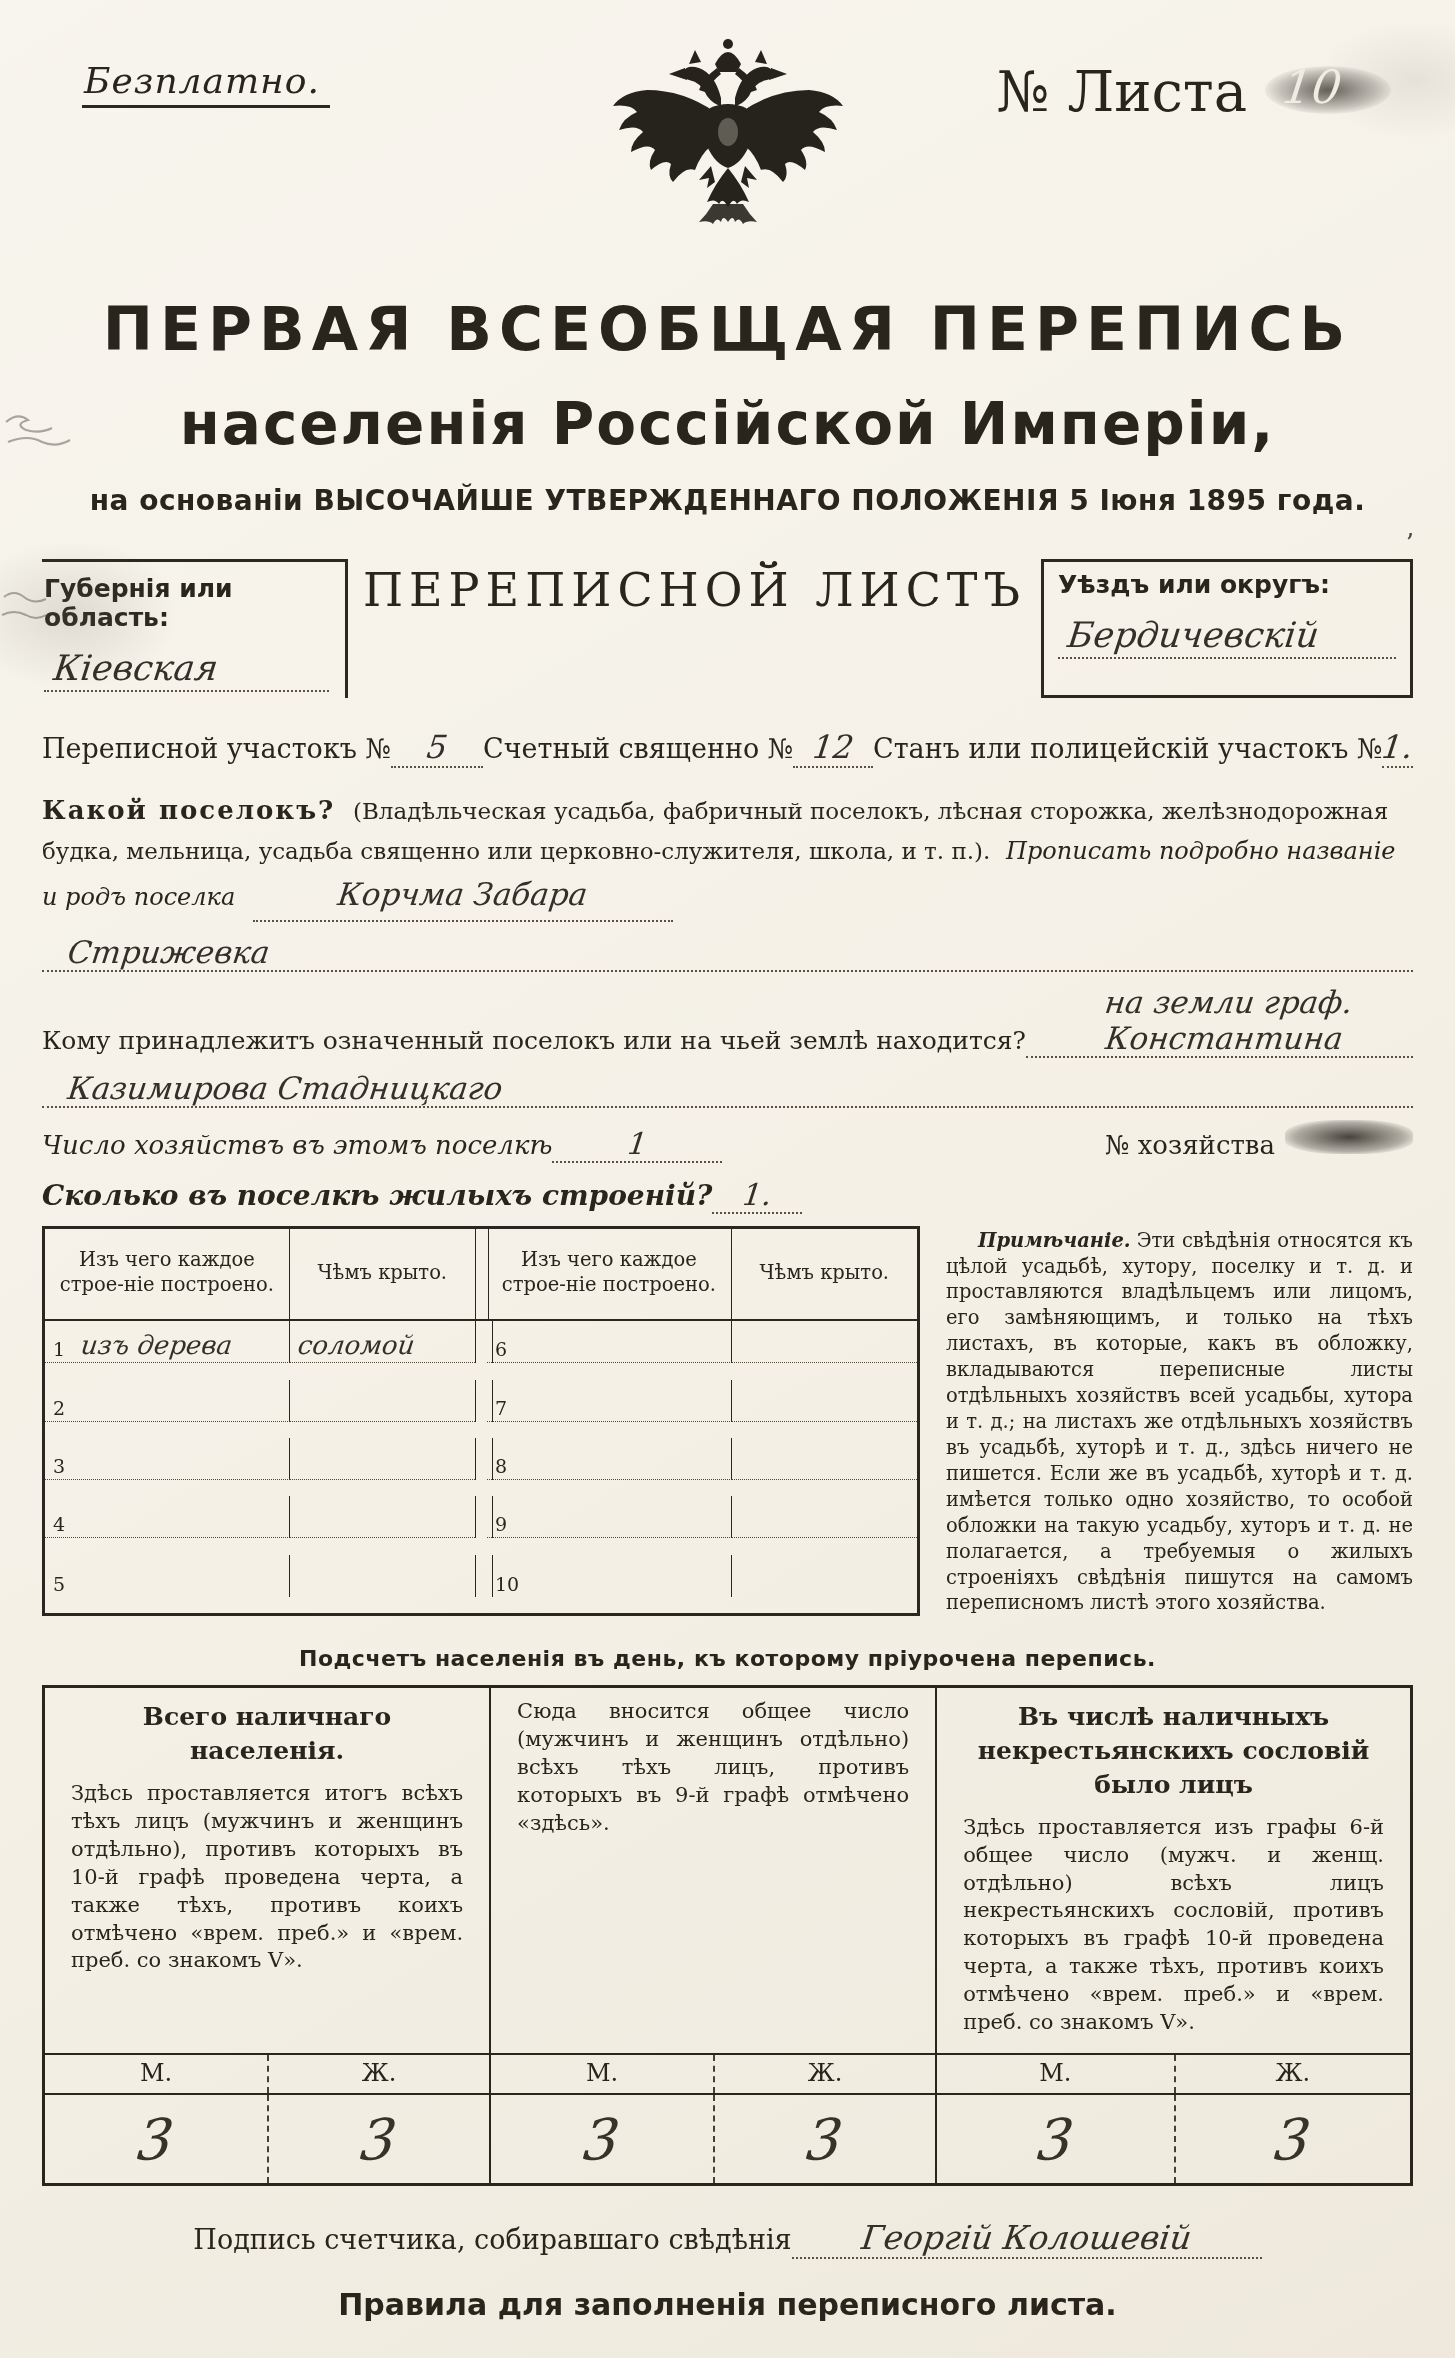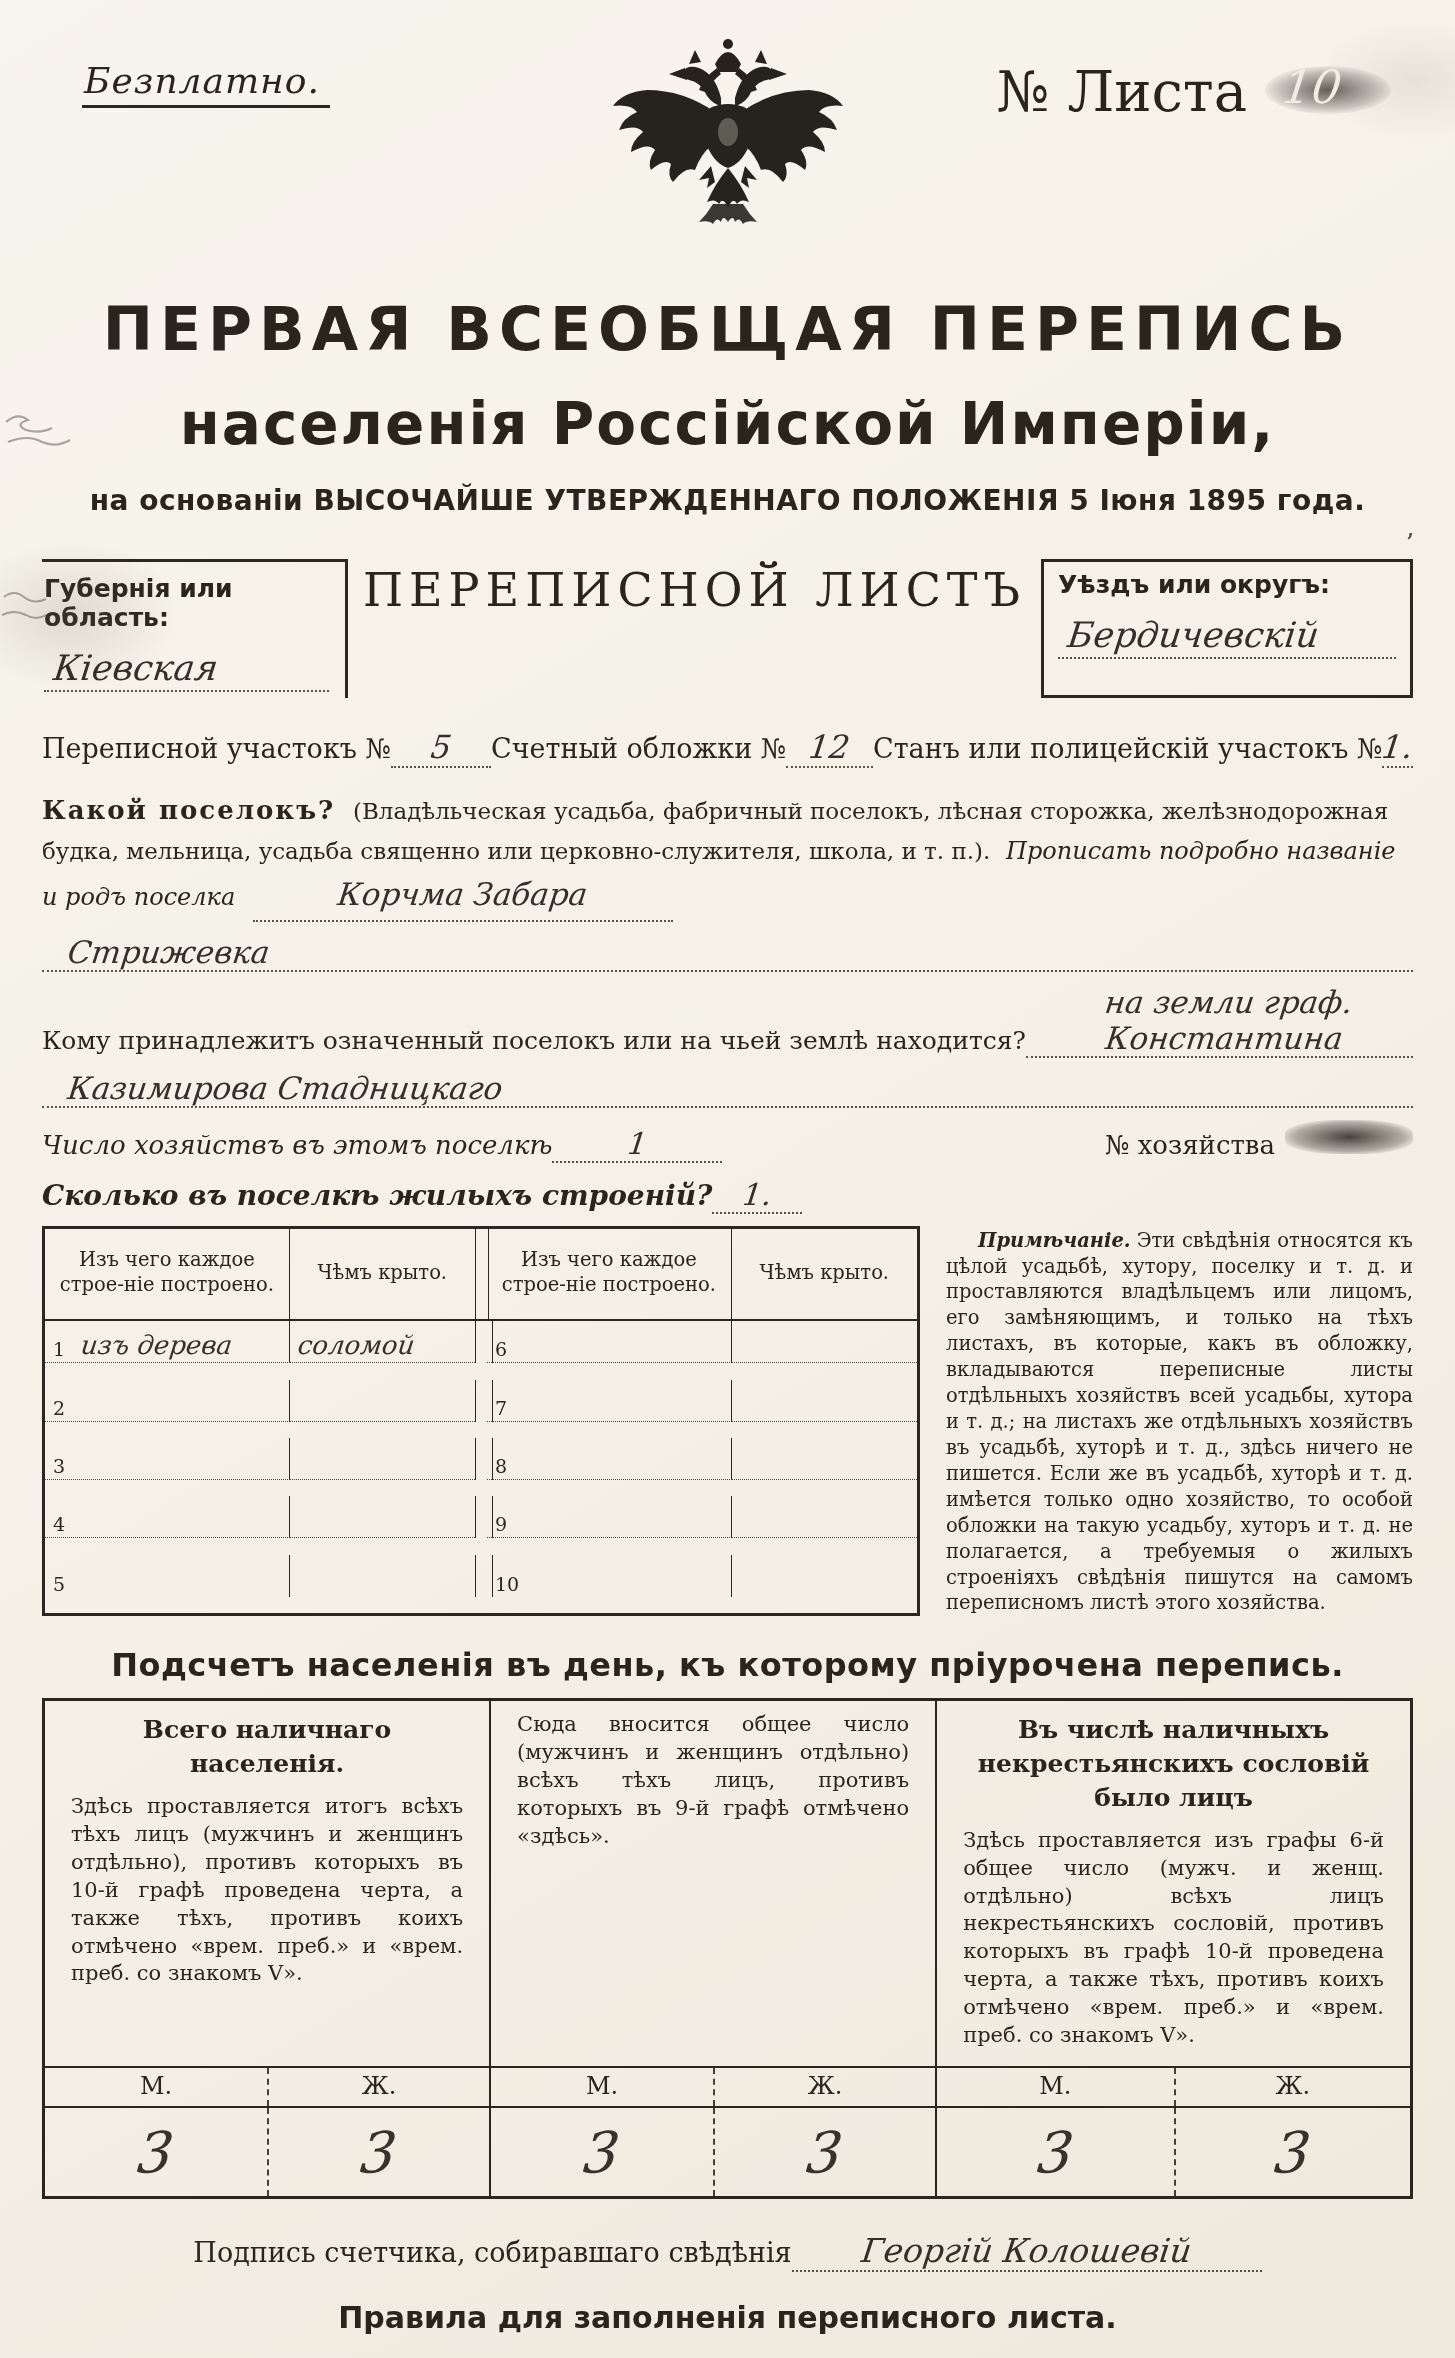--- a/index.html
+++ b/index.html
@@ -88,21 +88,21 @@
   .bsep { border-left:1.6px solid #2b2720; border-right:1.6px solid #2b2720; }
   .bc { height:42px; display:flex; align-items:flex-end; padding:0 8px 2px 8px; }
   .bdot { border-bottom:1.6px dotted #4e4937; }
   .rn { font-size:19px; margin-right:16px; }
   .bc .hw { font-size:26px; line-height:1; padding-bottom:2px; }
   .bnote { flex:1; font-size:19.5px; line-height:1.33; text-align:justify; padding-top:2px; }
   .bnote .lead { font-weight:bold; font-style:italic; margin-right:6px;margin-left:32px; }
 
   
   .tally-title { text-align:center; font-family:"DejaVu Sans",sans-serif; font-weight:bold;
-                 font-size:32px; margin:30px 0 14px; letter-spacing:.5px; }
+                 font-size:22px; margin:30px 0 14px; letter-spacing:.5px; }
   .tally { border:3.5px solid #2a261d; display:grid; grid-template-columns:1fr 1fr 1.06fr; }
   .tcol { border-right:2.5px solid #2a261d; display:flex; flex-direction:column; }
   .tcol.last { border-right:none; }
   .tcol-h { font-weight:bold; font-size:25px; text-align:center; padding:12px 26px 2px; line-height:1.35; }
   .tcol-desc { font-size:21px; padding:10px 26px 16px; text-align:justify; line-height:1.33; flex:1; }
   .mf-head { display:grid; grid-template-columns:1fr 1fr; border-top:2px solid #2a261d; border-bottom:2px solid #2a261d; }
   .mf-head span { text-align:center; font-size:24px; padding:4px 0 6px; }
   .mf-head span + span { border-left:2px dashed #444033; }
   .mf-vals { display:grid; grid-template-columns:1fr 1fr; height:88px; }
   .mf-vals .vcell { display:flex; align-items:center; justify-content:center; }
@@ -190,21 +190,21 @@
       <div class="fh-label">Уѣздъ или округъ:</div>
       <div class="fh-val">
         <span class="hw">Бердичевскій</span>
       </div>
     </div>
   </section>
 
   <div class="precincts">
     <span>Переписной участокъ №</span>
     <span class="gap g1"><span class="hw">5</span></span>
-    <span>Счетный обложки №</span>
+    <span>Счетный священно №</span>
     <span class="gap g2"><span class="hw">12</span></span>
     <span>Станъ или полицейскій участокъ №</span>
     <span class="gap g3"><span class="hw">1.</span></span>
   </div>
 
   <div class="settlement">
     <span class="q-lead">Какой поселокъ?</span>
     <span class="q-paren">(Владѣльческая усадьба, фабричный поселокъ, лѣсная сторожка, желѣзнодорожная будка, мельница, усадьба священно или церковно-служителя, школа, и т. п.).</span>
     <span class="q-instr">Прописать подробно названіе и родъ поселка</span>
     <span class="gap settle-val"><span class="hw">Корчма Забара</span></span>

